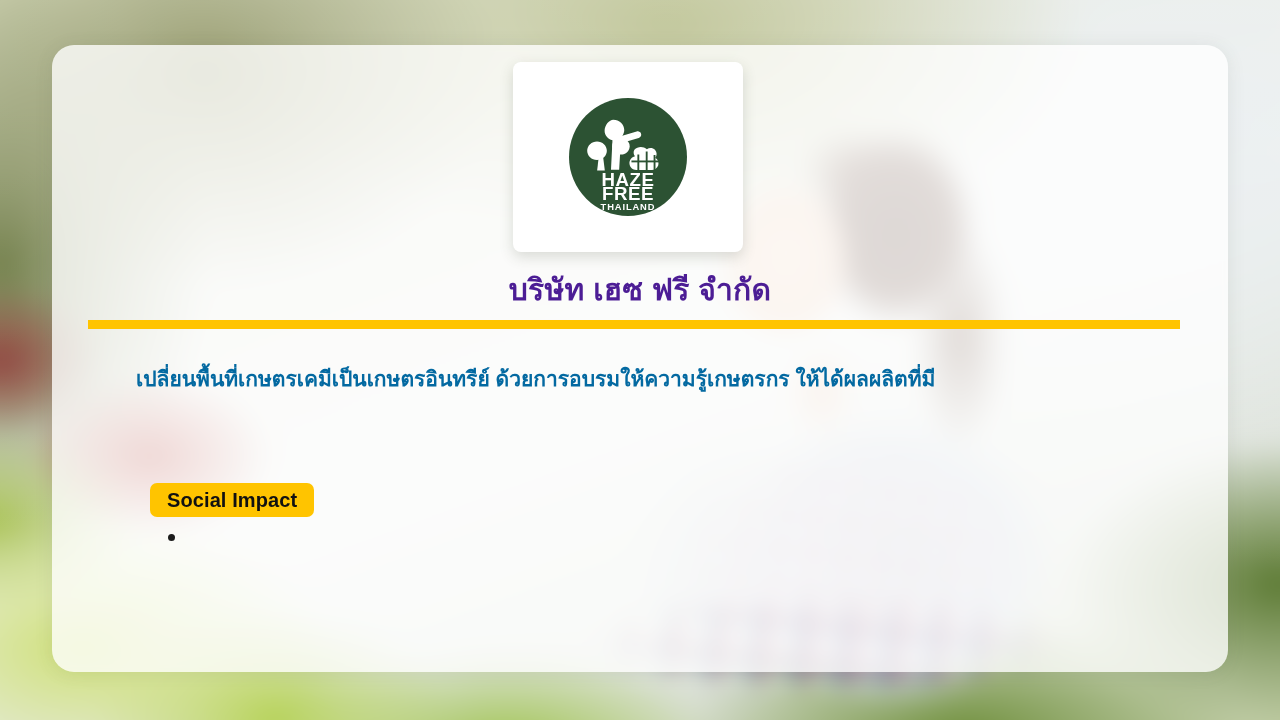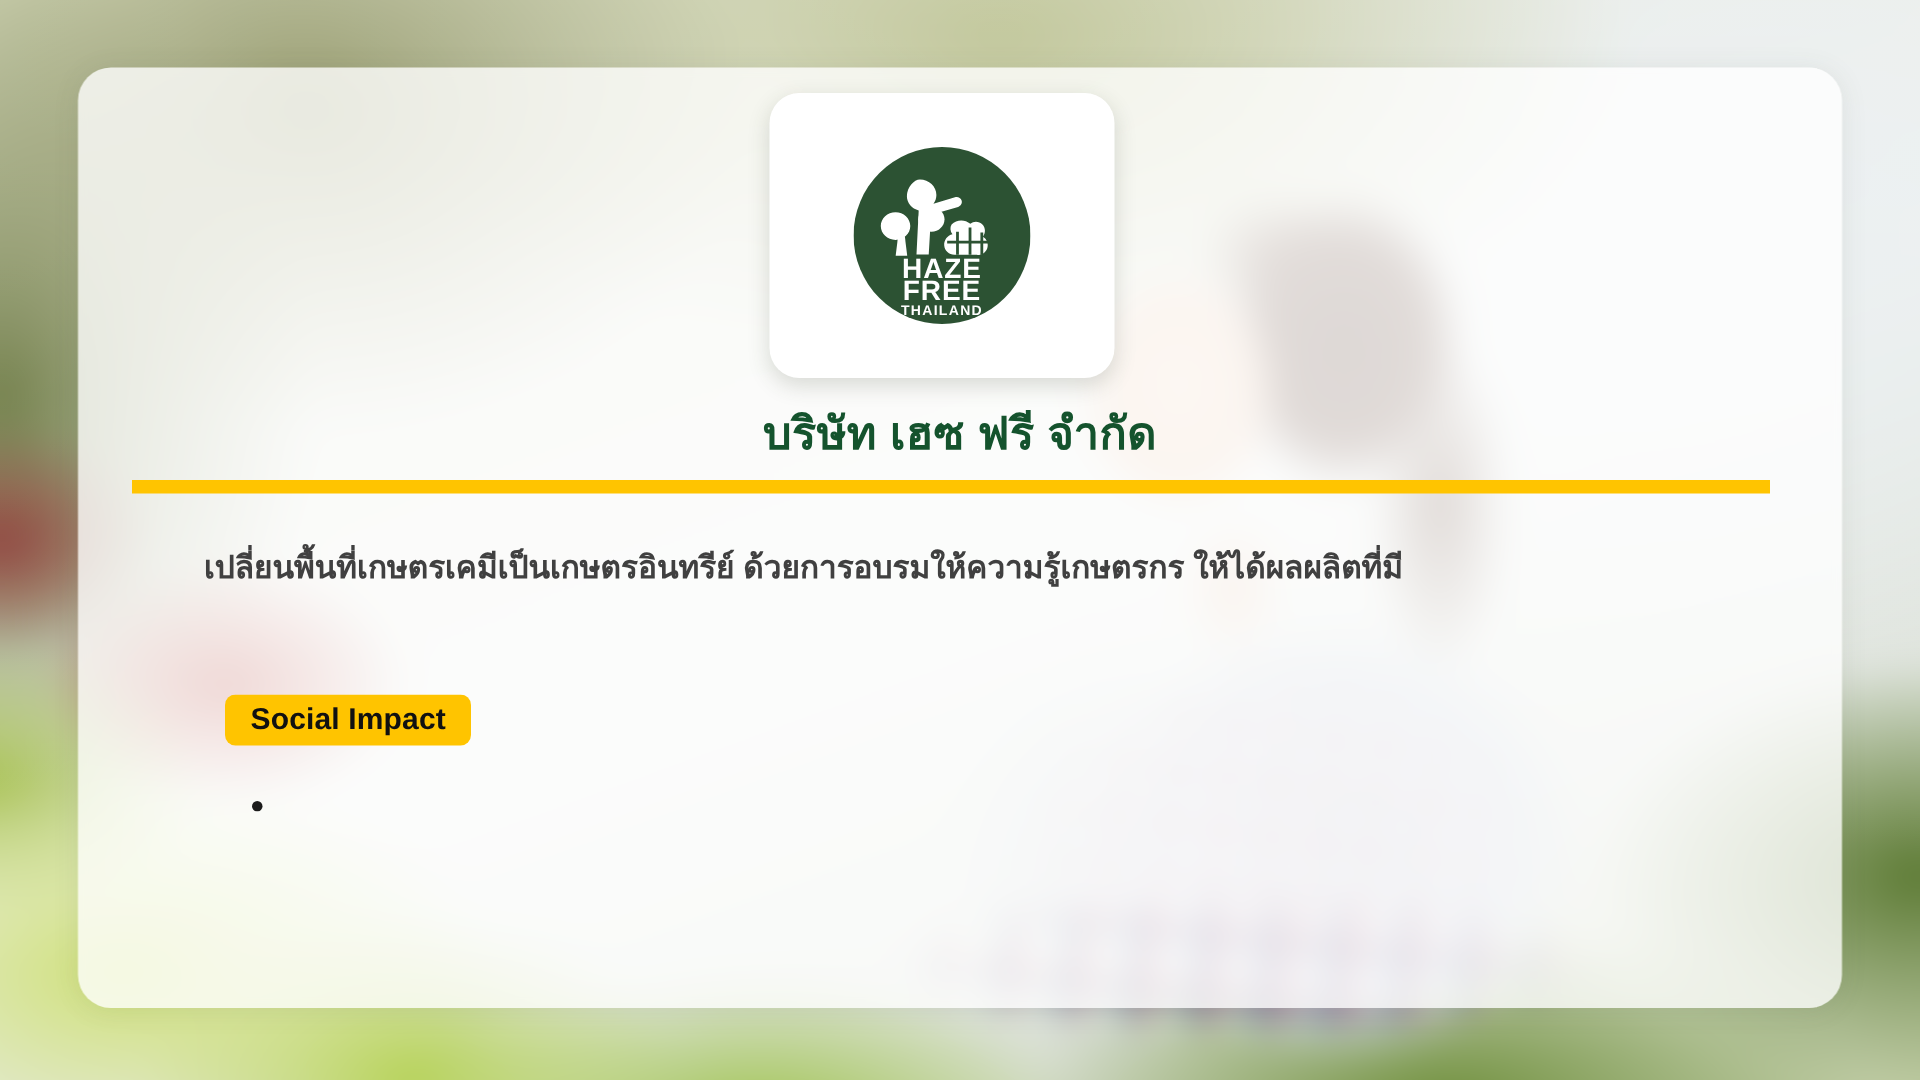--- a/index.html
+++ b/index.html
@@ -129,38 +129,38 @@
   }
 
   
   .logo-tile {
     position: absolute;
     left: 513px;
     top: 62px;
     width: 230px;
     height: 190px;
     background: #ffffff;
-    border-radius: 20px;
+    border-radius: 8px;
     box-shadow: 0 5px 14px rgba(60,70,50,0.18);
     z-index: 3;
     display: flex;
     align-items: center;
     justify-content: center;
   }
   .logo-mark { width: 118px; height: 118px; display: block; }
 
   
   .company-title {
     position: absolute;
     left: 0; right: 0;
     top: 270px;
     text-align: center;
     font-size: 30px;
     font-weight: 700;
-    color: #14532d;
+    color: #4c1d95;
     letter-spacing: 0.3px;
     z-index: 3;
     line-height: 1.3;
   }
 
   
   .yellow-rule {
     position: absolute;
     left: 88px;
     top: 320px;
@@ -171,31 +171,31 @@
   }
 
   
   .description {
     position: absolute;
     left: 136px;
     top: 362px;
     width: 1000px;
     font-size: 21px;
     font-weight: 700;
-    color: #404040;
+    color: #0369a1;
     line-height: 1.62;
     z-index: 3;
   }
   .description .line { display: block; white-space: nowrap; }
 
   
   .impact-badge {
     position: absolute;
     left: 150px;
-    top: 463px;
+    top: 483px;
     height: 34px;
     padding: 0 17px;
     display: inline-flex;
     align-items: center;
     background: #ffc400;
     border-radius: 7px;
     font-size: 20px;
     font-weight: 700;
     color: #111111;
     letter-spacing: 0.1px;

